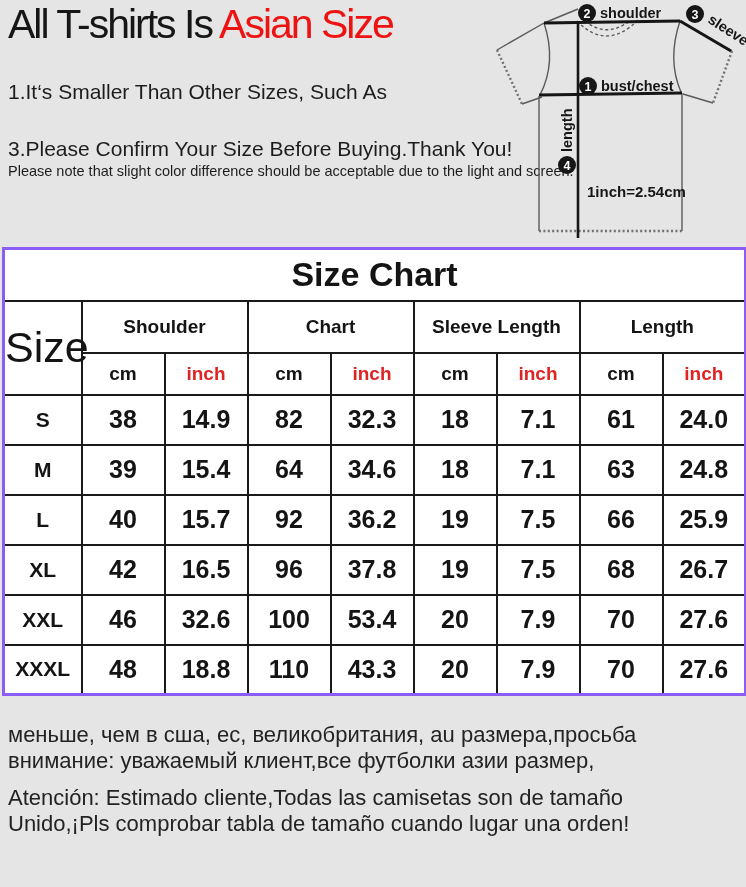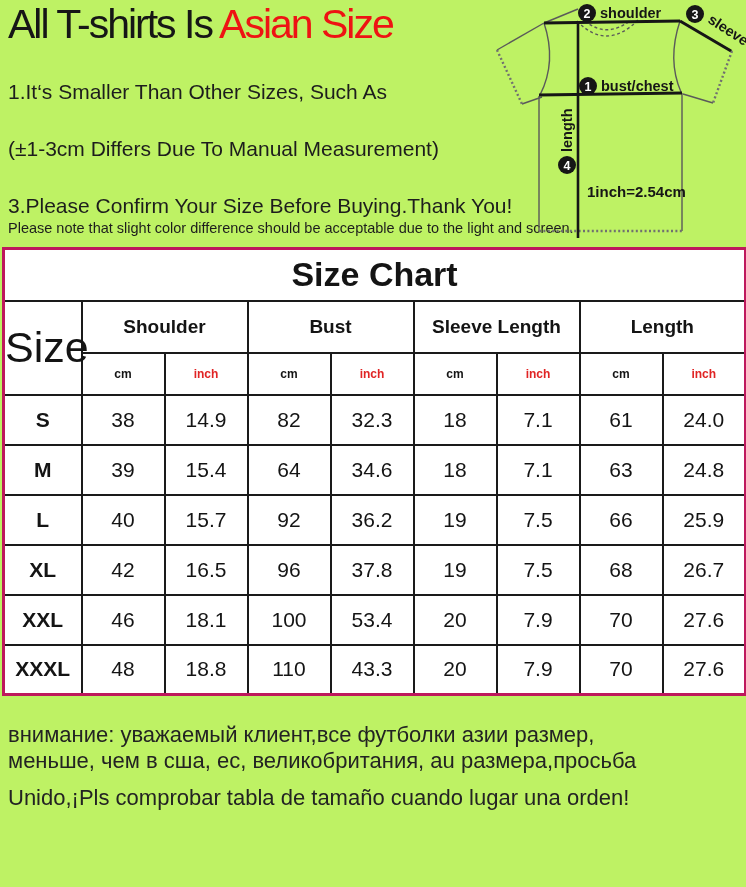--- a/index.html
+++ b/index.html
@@ -4,21 +4,21 @@
 <style>
   * { box-sizing: border-box; }
   html,body { margin:0; padding:0; }
   body {
     width:746px; height:887px;
     background:#ffffff;
     font-family:"Liberation Sans", sans-serif;
     color:#141414;
     overflow:hidden;
   }
-  .page { position:relative; width:746px; height:887px; background:#bef264; }
+  .page { position:relative; width:746px; height:887px; background:#e5e5e5; }
 
   
   .top { position:relative; width:746px; height:246px; }
   .top-left { position:absolute; left:8px; top:0; width:452px; }
   .main-title {
     margin:0; padding:0;
     font-size:41px; font-weight:400; letter-spacing:-2px;
     line-height:48px; white-space:nowrap; color:#161616;
   }
   .main-title .red { color:#ee1313; }
@@ -30,36 +30,36 @@
   .small-note {
     margin:1px 0 0 0; font-size:14.5px; line-height:17px;
     color:#1d1d1d; white-space:nowrap;
   }
   .diagram { position:absolute; left:460px; top:0; width:286px; height:246px; }
 
   
   .chart-wrap { position:absolute; left:2px; top:247px; width:742px; }
   table.size-chart {
     width:742px; border-collapse:collapse; table-layout:fixed;
-    border:3px solid #be185d;
+    border:3px solid #8b5cf6;
   }
   table.size-chart td {
     border:2px solid #1a1a1a; text-align:center; vertical-align:middle;
     padding:0; color:#141414; background:#fff;
   }
   td.chart-title {
     height:52px; font-size:34px; font-weight:700; letter-spacing:0px;
     border-bottom:4px solid #1a1a1a;
   }
   td.size-head { font-size:43px; font-weight:400; }
   td.group-head { height:52px; font-size:19px; font-weight:700; }
-  td.unit { height:42px; font-size:12px; font-weight:700; }
+  td.unit { height:42px; font-size:19px; font-weight:700; }
   td.unit.inch { color:#e02424; }
   td.size-label { height:50px; font-size:21px; font-weight:700; }
-  td.val { height:50px; font-size:21px; font-weight:400; }
+  td.val { height:50px; font-size:25px; font-weight:700; }
 
   
   .footer { position:absolute; left:8px; top:722px; width:732px; }
   .para { margin:0; font-size:22px; line-height:26px; color:#232323; }
   .para .line { display:block; white-space:nowrap; }
   .para-es { margin-top:11px; }
 </style>
 </head>
 <body>
 
@@ -67,21 +67,20 @@
 
   <div class="top">
     <div class="top-left">
       <h1 class="main-title"><span>All T-shirts Is</span> <span class="red">Asian Size</span></h1>
 
       <p class="note note-1">
         <span class="line">1.It‘s Smaller Than Other Sizes, Such As</span>
       </p>
 
       <p class="note note-2">
-        <span class="line">(±1-3cm Differs Due To Manual Measurement)</span>
       </p>
 
       <p class="note note-3">
         <span class="line">3.Please Confirm Your Size Before Buying.Thank You!</span>
       </p>
 
       <p class="small-note">Please note that slight color difference should be acceptable due to the light and screen.</p>
     </div>
 
     <div class="diagram">
@@ -159,21 +158,21 @@
         <col style="width:83px">
           <col style="width:83px">
       </colgroup>
       <tbody>
         <tr>
           <td class="chart-title" colspan="9">Size Chart</td>
         </tr>
         <tr>
           <td class="size-head" rowspan="2">Size</td>
           <td class="group-head" colspan="2">Shoulder</td>
-          <td class="group-head" colspan="2">Bust</td>
+          <td class="group-head" colspan="2">Chart</td>
           <td class="group-head" colspan="2">Sleeve Length</td>
           <td class="group-head" colspan="2">Length</td>
         </tr>
         <tr>
           <td class="unit">cm</td>
           <td class="unit inch">inch</td>
           <td class="unit">cm</td>
           <td class="unit inch">inch</td>
           <td class="unit">cm</td>
           <td class="unit inch">inch</td>
@@ -220,21 +219,21 @@
           <td class="val">96</td>
           <td class="val">37.8</td>
           <td class="val">19</td>
           <td class="val">7.5</td>
           <td class="val">68</td>
           <td class="val">26.7</td>
         </tr>
         <tr>
           <td class="size-label">XXL</td>
           <td class="val">46</td>
-          <td class="val">18.1</td>
+          <td class="val">32.6</td>
           <td class="val">100</td>
           <td class="val">53.4</td>
           <td class="val">20</td>
           <td class="val">7.9</td>
           <td class="val">70</td>
           <td class="val">27.6</td>
         </tr>
         <tr>
           <td class="size-label">XXXL</td>
           <td class="val">48</td>
@@ -245,21 +244,22 @@
           <td class="val">7.9</td>
           <td class="val">70</td>
           <td class="val">27.6</td>
         </tr>
       </tbody>
     </table>
   </div>
 
   <div class="footer">
     <p class="para para-ru">
+      <span class="line">меньше, чем в сша, ес, великобритания, au размера,просьба</span>
       <span class="line">внимание: уважаемый клиент,все футболки азии размер,</span>
-      <span class="line">меньше, чем в сша, ес, великобритания, au размера,просьба</span>
     </p>
     <p class="para para-es">
+      <span class="line">Atención: Estimado cliente,Todas las camisetas son de tamaño</span>
       <span class="line">Unido,¡Pls comprobar tabla de tamaño cuando lugar una orden!</span>
     </p>
   </div>
 
 </div>
 
 </body></html>

